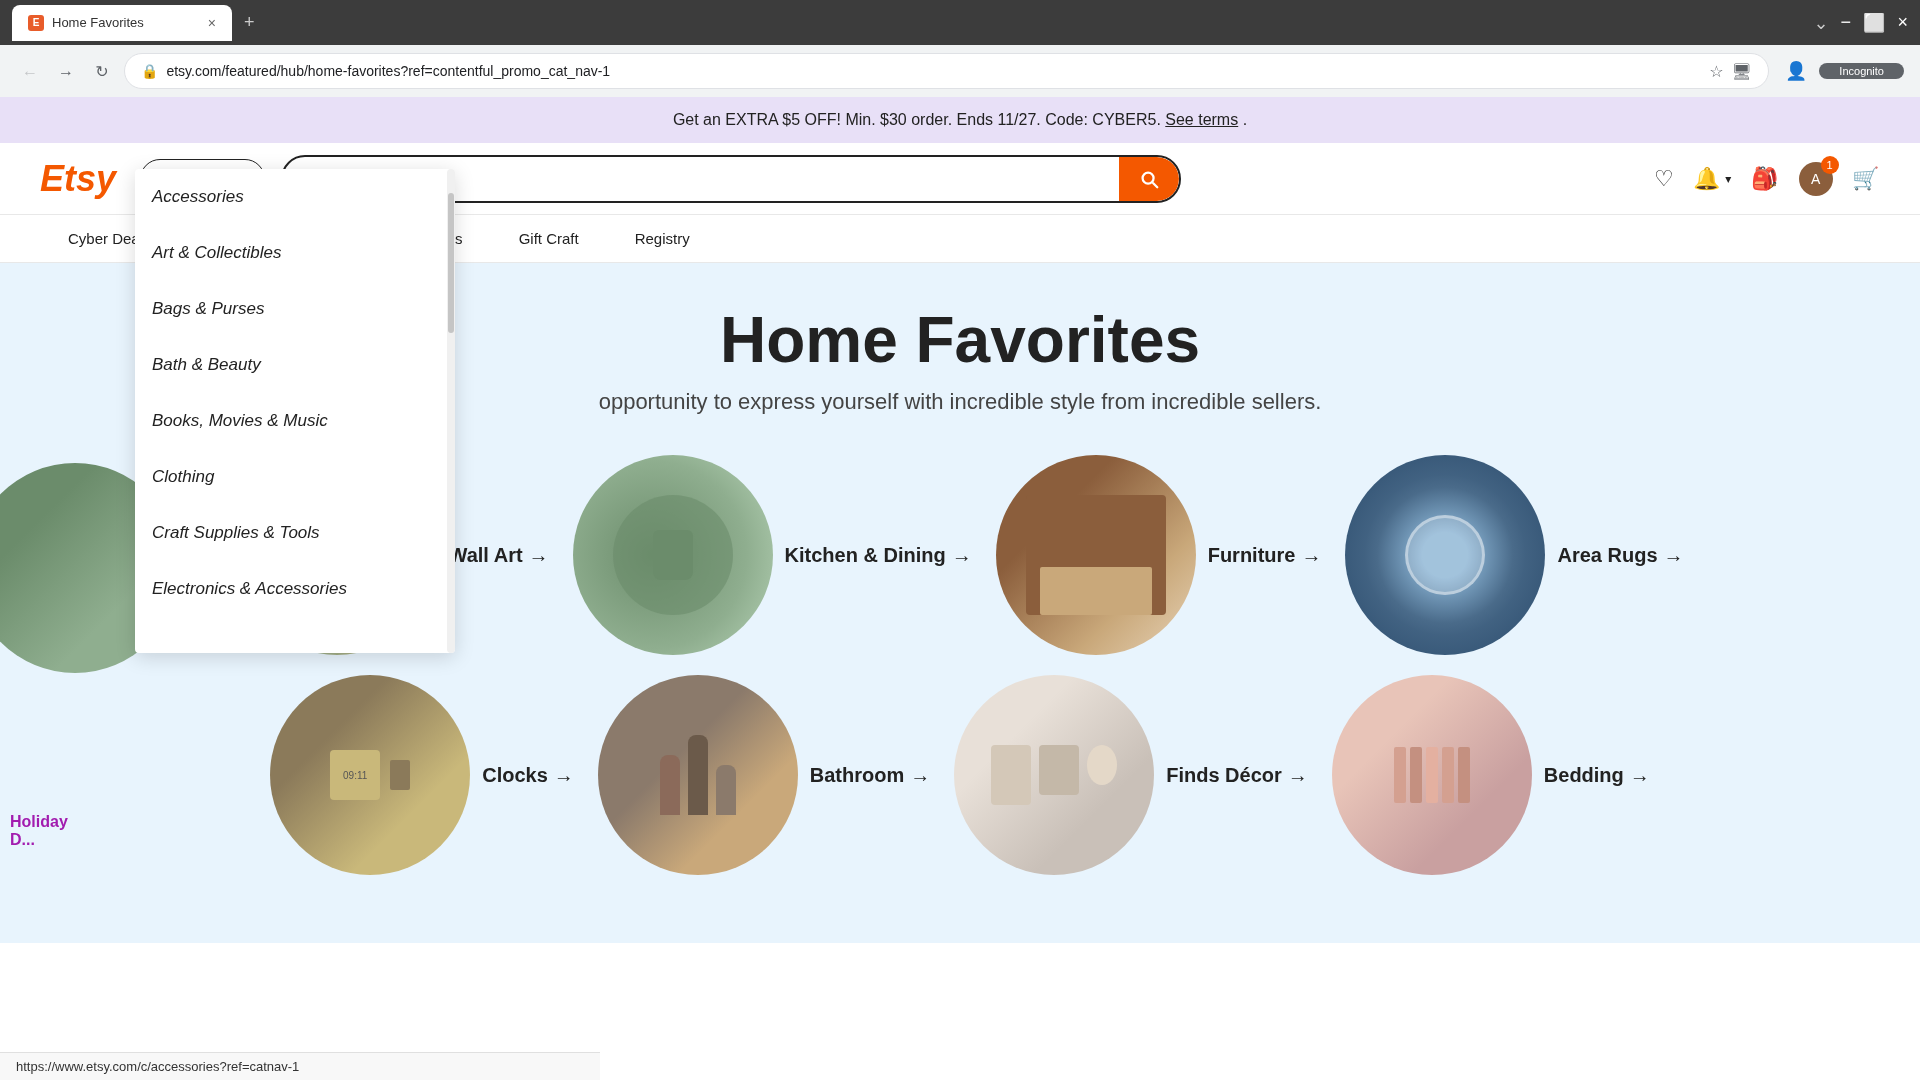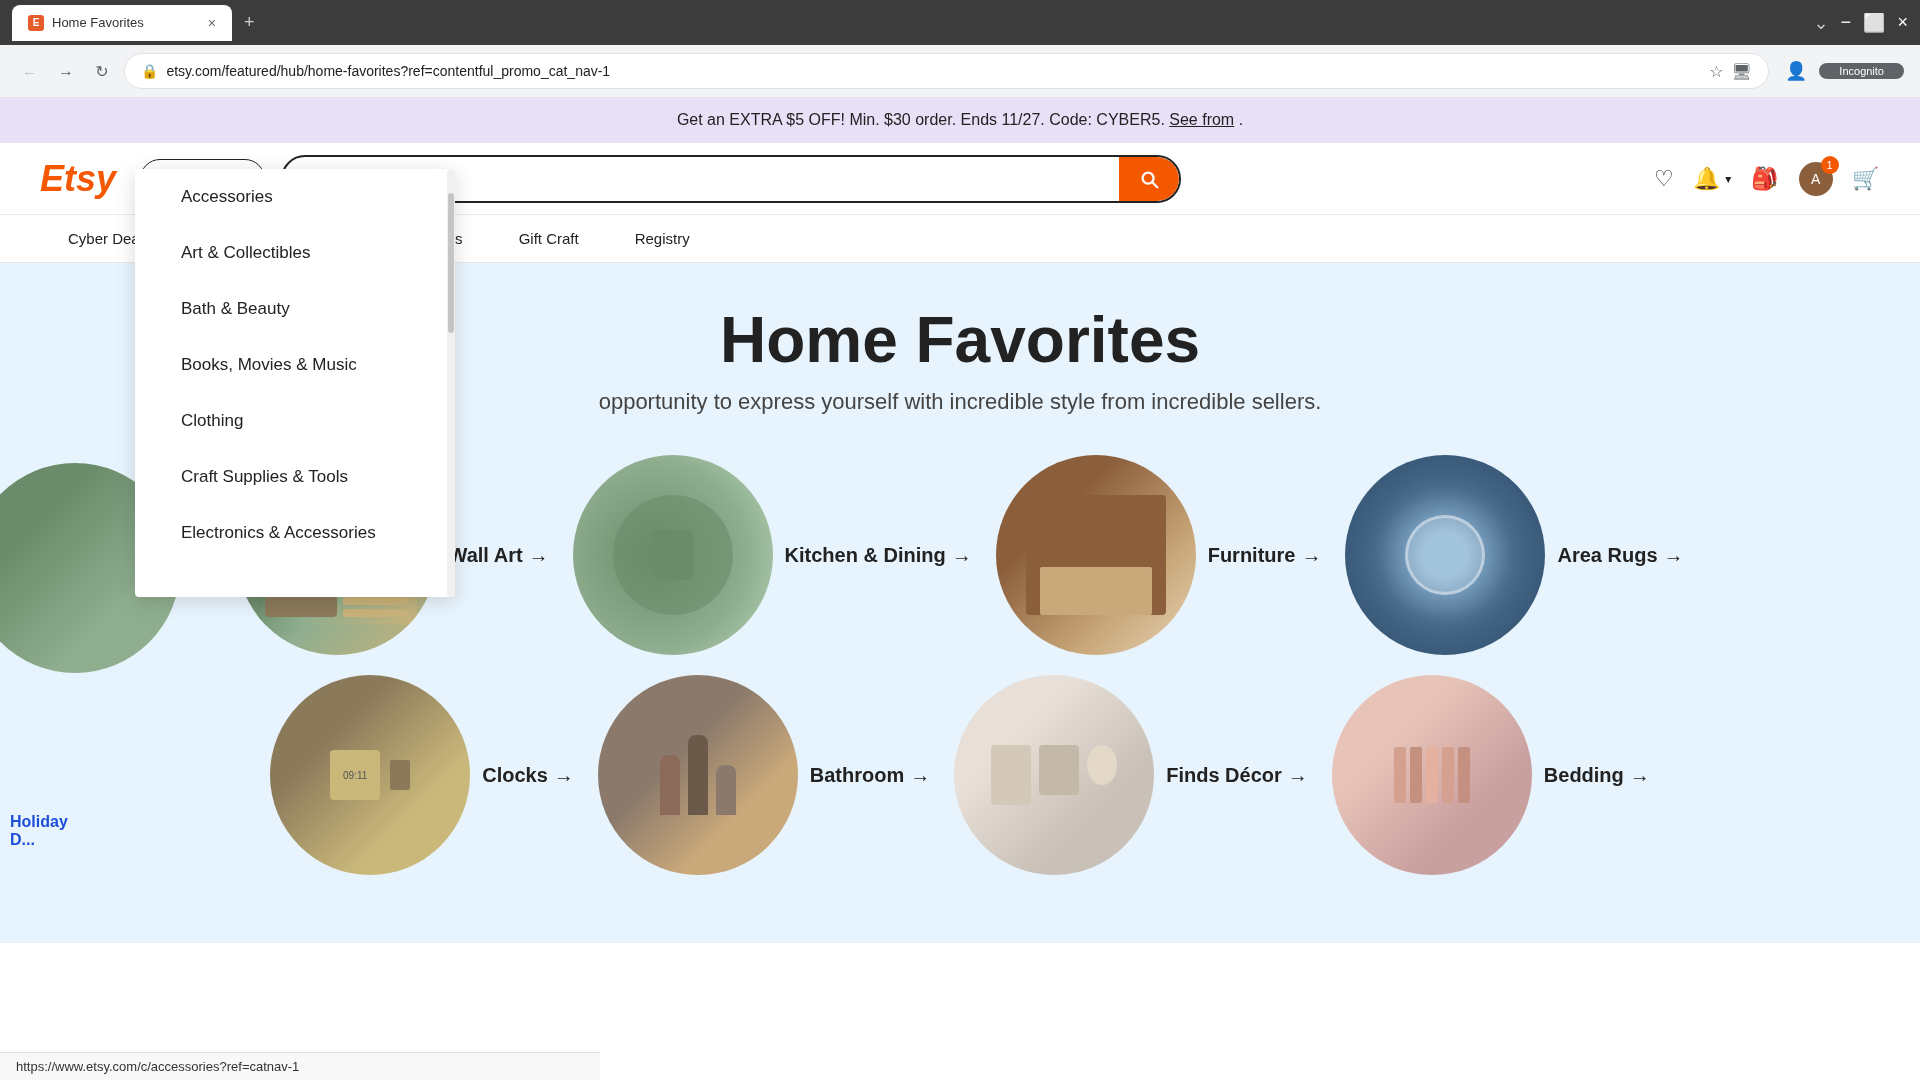--- a/index.html
+++ b/index.html
@@ -44,21 +44,21 @@
     .notification-badge { background: #f45800; color: white; border-radius: 50%; width: 18px; height: 18px; font-size: 11px; display: flex; align-items: center; justify-content: center; position: absolute; top: -6px; right: -6px; }
     .avatar { width: 34px; height: 34px; border-radius: 50%; background: #8b5e3c; display: flex; align-items: center; justify-content: center; color: white; font-size: 14px; }
 
     
     .etsy-nav { display: flex; align-items: center; gap: 0; padding: 0 40px; height: 48px; border-bottom: 1px solid #e8e8e8; background: #fff; }
     .nav-item { padding: 0 28px; font-size: 15px; color: #222; cursor: pointer; height: 100%; display: flex; align-items: center; }
 
     
     .dropdown-overlay { position: absolute; top: 169px; left: 135px; width: 320px; background: #fff; box-shadow: 0 4px 20px rgba(0,0,0,0.15); z-index: 100; border-radius: 4px; }
     .dropdown-scroll { max-height: 520px; overflow-y: auto; }
-    .dropdown-item { padding: 18px 46px; font-size: 17px; color: #222; cursor: pointer; border-bottom: none; }
+    .dropdown-item { padding: 18px 17px; font-size: 17px; color: #222; cursor: pointer; border-bottom: none; font-style: italic; }
     .dropdown-scrollbar { position: absolute; right: 0; top: 0; bottom: 0; width: 8px; background: #f0f0f0; border-radius: 4px; }
     .dropdown-scrollbar-thumb { width: 6px; height: 140px; background: #c5c5c5; border-radius: 4px; margin: 4px auto; position: absolute; right: 1px; top: 20px; }
 
     
     .main-content { background: #e8f4fd; position: relative; height: 680px; overflow: hidden; }
     .hero-section { padding: 40px 0 0 0; text-align: center; }
     .hero-title { font-size: 64px; font-weight: 700; color: #222; margin-bottom: 12px; }
     .hero-subtitle { font-size: 22px; color: #444; margin-bottom: 40px; }
 
     
@@ -111,21 +111,21 @@
   <div class="browser-action-icons">
     <span class="browser-action-icon">👤</span>
     <span class="incognito-badge">Incognito</span>
   </div>
 </div>
 
 <div class="etsy-site">
 
   <div class="promo-banner">
     <span>Get an EXTRA $5 OFF! Min. $30 order. Ends 11/27. Code: CYBER5.</span>
-    <a href="#">See from</a>
+    <a href="#">See terms</a>
     <span>.</span>
   </div>
 
   <div class="etsy-header">
     <div class="etsy-logo">Etsy</div>
 
     <div class="categories-btn">
       <span class="hamburger">☰</span>
       <span>Categories</span>
     </div>
@@ -286,31 +286,34 @@
           <div class="product-label">
             <span>Bedding</span>
             <span>→</span>
           </div>
         </div>
       </div>
     </div>
 
     <div style="position:absolute; left:0; top:200px;">
       <div style="width:210px; height:210px; border-radius:50%; background:linear-gradient(135deg, #6b8c6b 30%, #8fae8f 70%); overflow:hidden; position:absolute; left:-30px; top:0;"></div>
-      <div style="position:absolute; left:10px; top:350px; font-size:16px; font-weight:600; color:#1d4ed8;">Holiday D...</div>
+      <div style="position:absolute; left:10px; top:350px; font-size:16px; font-weight:600; color:#a21caf;">Holiday D...</div>
     </div>
   </div>
 
   <div class="dropdown-overlay">
     <div class="dropdown-scroll">
       <div class="dropdown-item">
         <span>Accessories</span>
       </div>
       <div class="dropdown-item">
         <span>Art &amp; Collectibles</span>
+      </div>
+      <div class="dropdown-item">
+        <span>Bags &amp; Purses</span>
       </div>
       <div class="dropdown-item">
         <span>Bath &amp; Beauty</span>
       </div>
       <div class="dropdown-item">
         <span>Books, Movies &amp; Music</span>
       </div>
       <div class="dropdown-item">
         <span>Clothing</span>
       </div>

